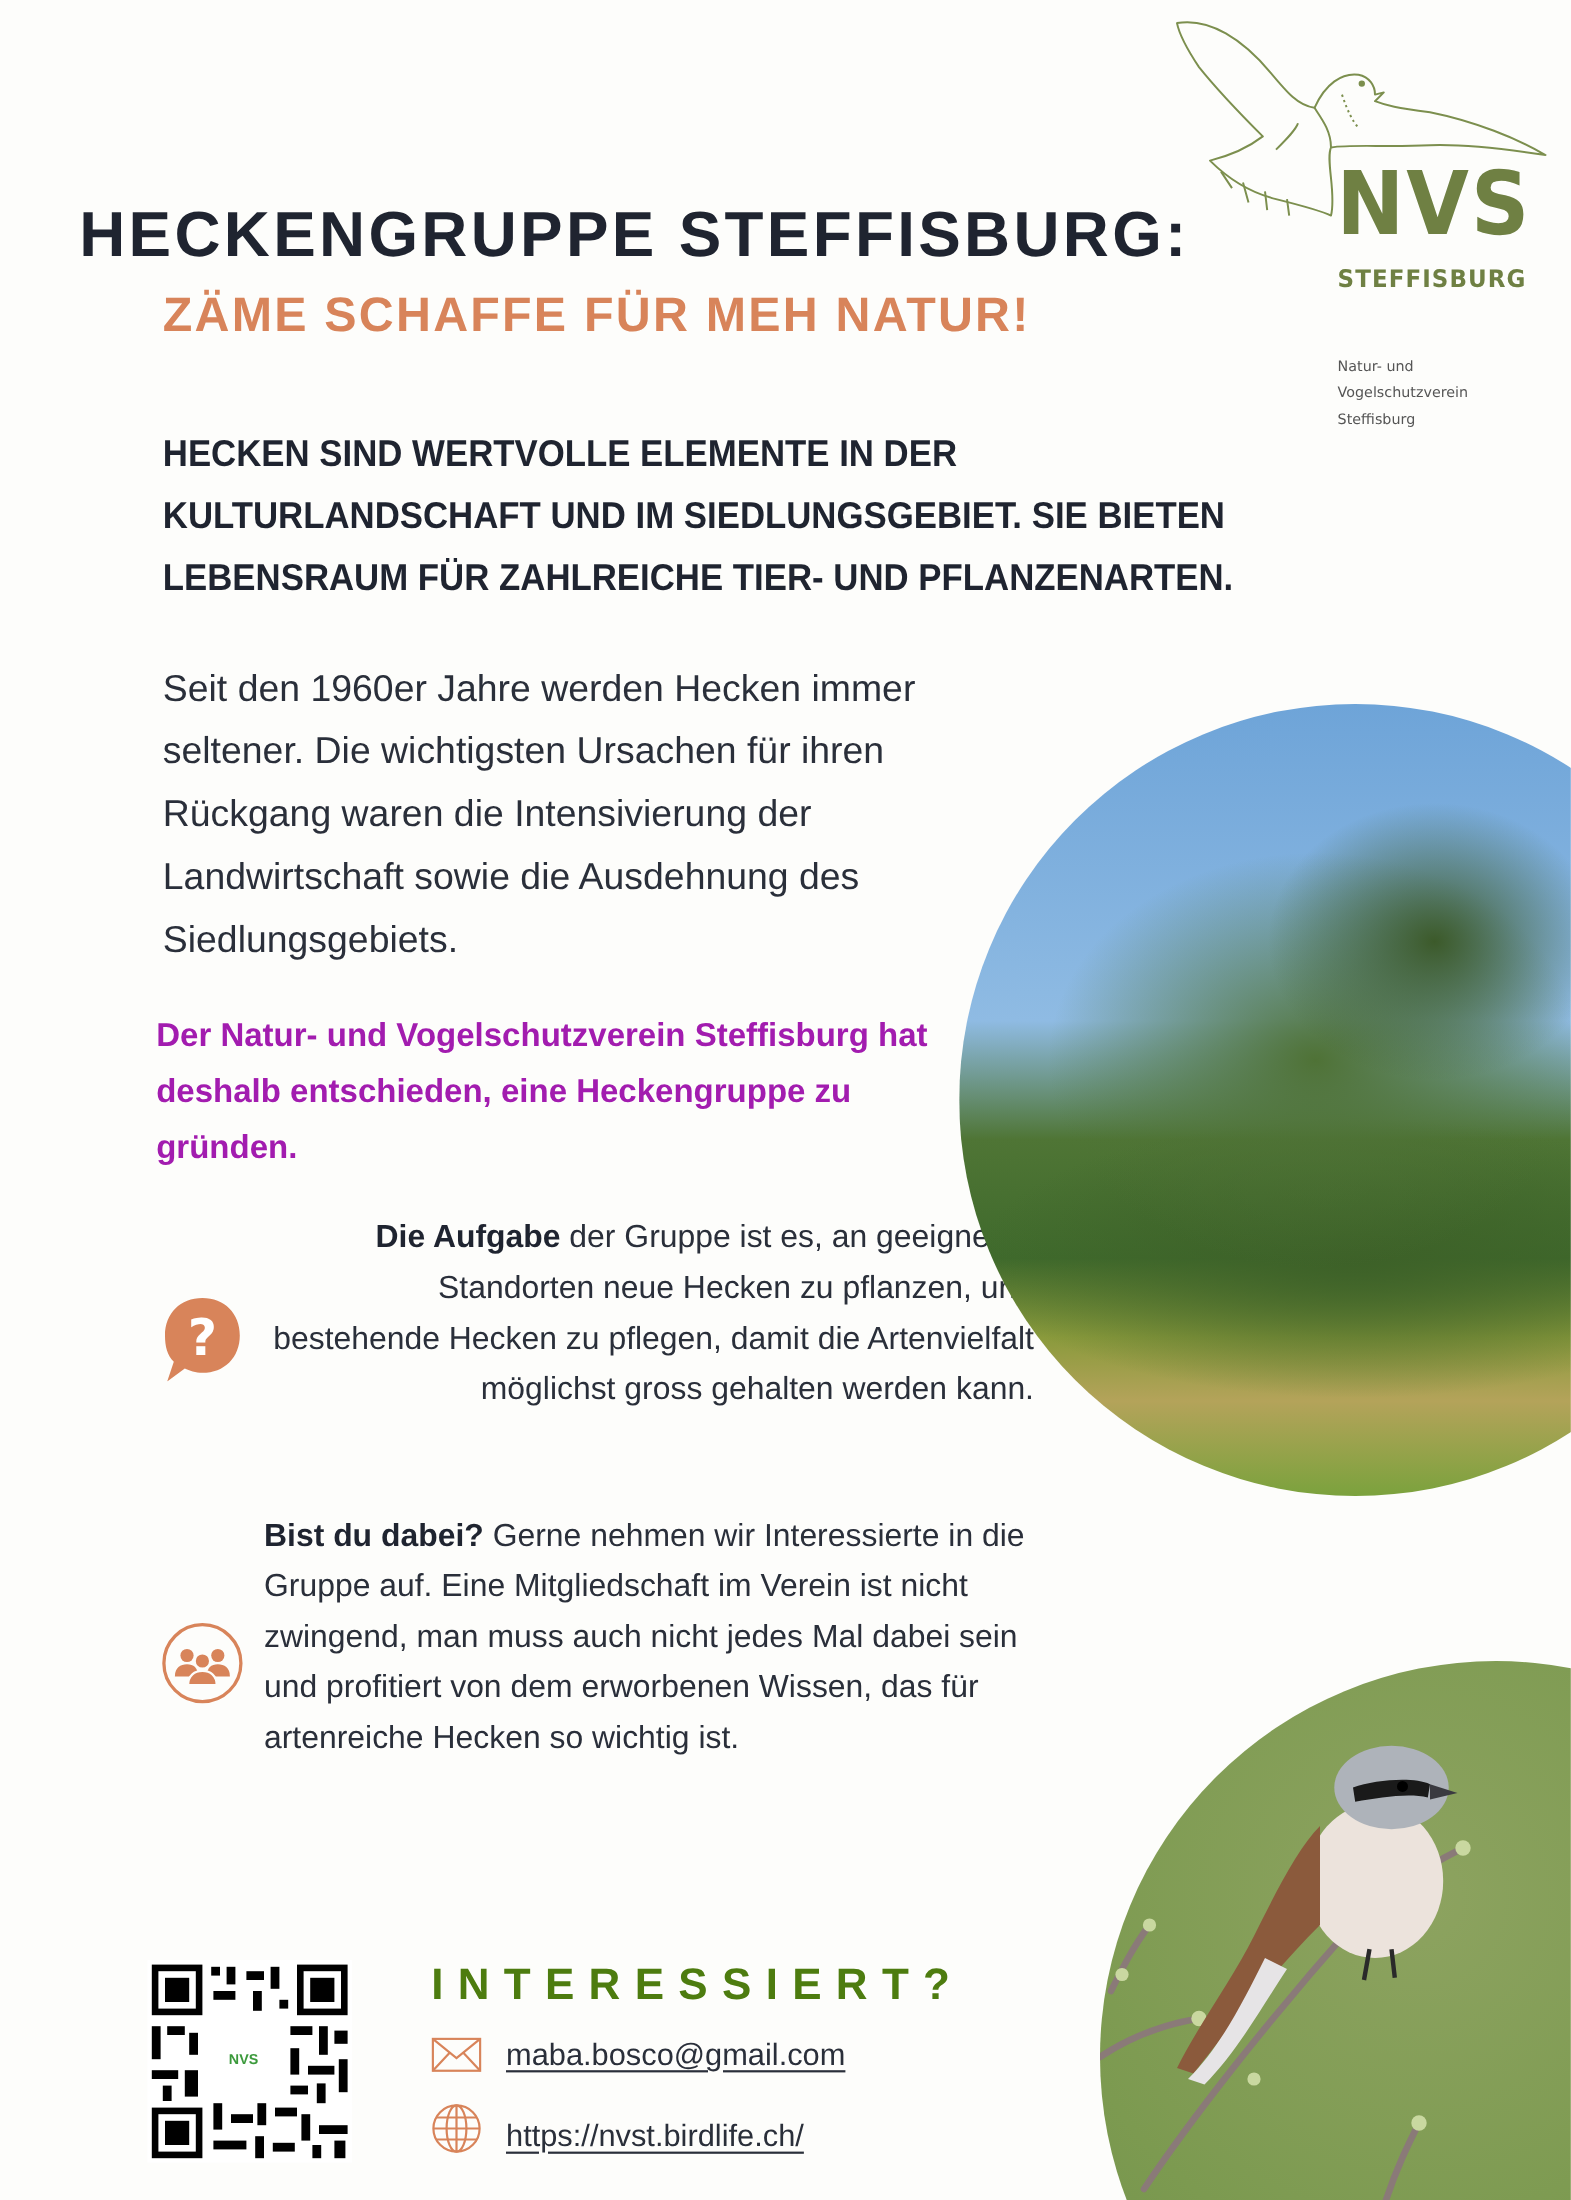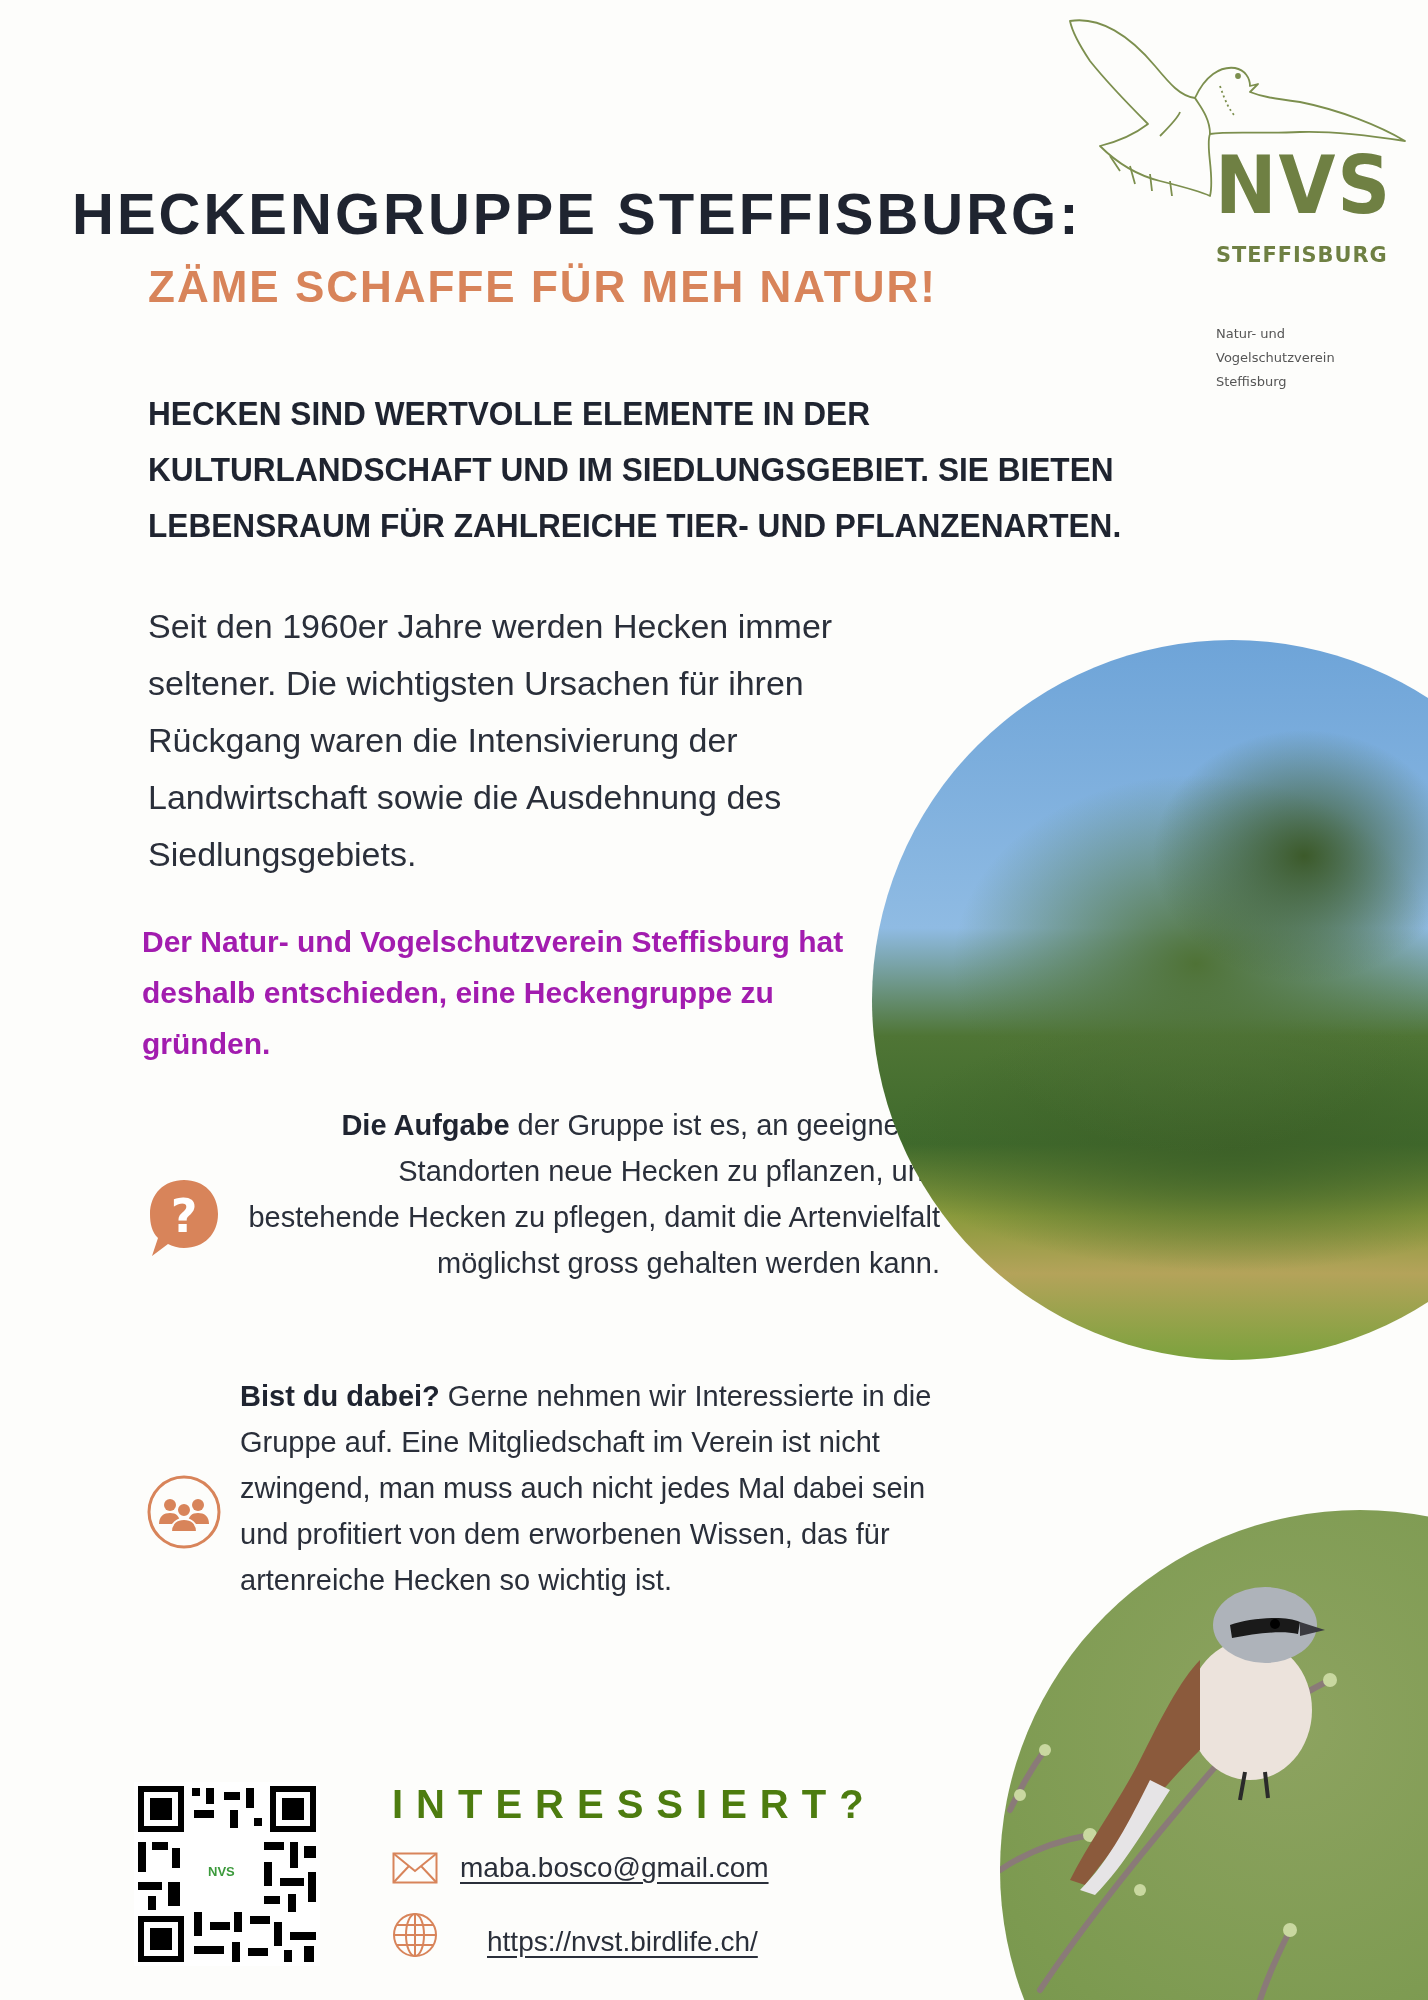--- a/index.html
+++ b/index.html
@@ -39,21 +39,21 @@
     background: radial-gradient(circle at 40% 30%, #8da360 0%, #7c9a50 50%, #6d8c48 100%); }
   .photo-bird svg { position: absolute; left: 0; top: 0; }
 
   .qr { position: absolute; left: 134px; top: 1782px; width: 186px; height: 184px; background: #fff; }
   .qr svg { position: absolute; left: 0; top: 0; }
   .qr-label { position: absolute; left: 74px; top: 82px; font-size: 13px; font-weight: bold; color: #3c9a3c; }
 
   .contact-title { position: absolute; left: 392px; top: 1782px; font-size: 40px; font-weight: bold; letter-spacing: 13px; color: #4d7c0f; }
   .contact-row { position: absolute; left: 392px; display: flex; align-items: flex-end; }
   .contact-row.email { top: 1852px; }
-  .contact-row.web { top: 1912px; gap: 27px; }
+  .contact-row.web { top: 1912px; }
   .contact-row svg { margin-right: 22px; }
   .contact-row a { font-size: 28px; color: #2a2f3a; text-decoration: underline; text-underline-offset: 5px; }
 </style>
 </head>
 <body>
 
 <div class="logo">
   <svg width="360" height="210" viewBox="0 0 360 210">
     <g fill="none" stroke="#7c8f4e" stroke-width="1.8" stroke-linejoin="round">
       <path d="M10 15 C40 10 70 30 95 60 C110 78 120 90 135 92 C145 70 160 60 175 62 C185 64 190 72 190 80 L198 78 L190 86 C200 90 210 92 240 96 C280 104 320 120 345 135 C300 128 270 125 240 126 C200 128 170 125 150 128 C145 140 155 170 150 190 C140 185 120 180 100 175 C80 170 60 160 40 140 C60 135 75 128 88 118 C70 100 50 80 30 55 C20 40 12 25 10 15 Z"></path>

